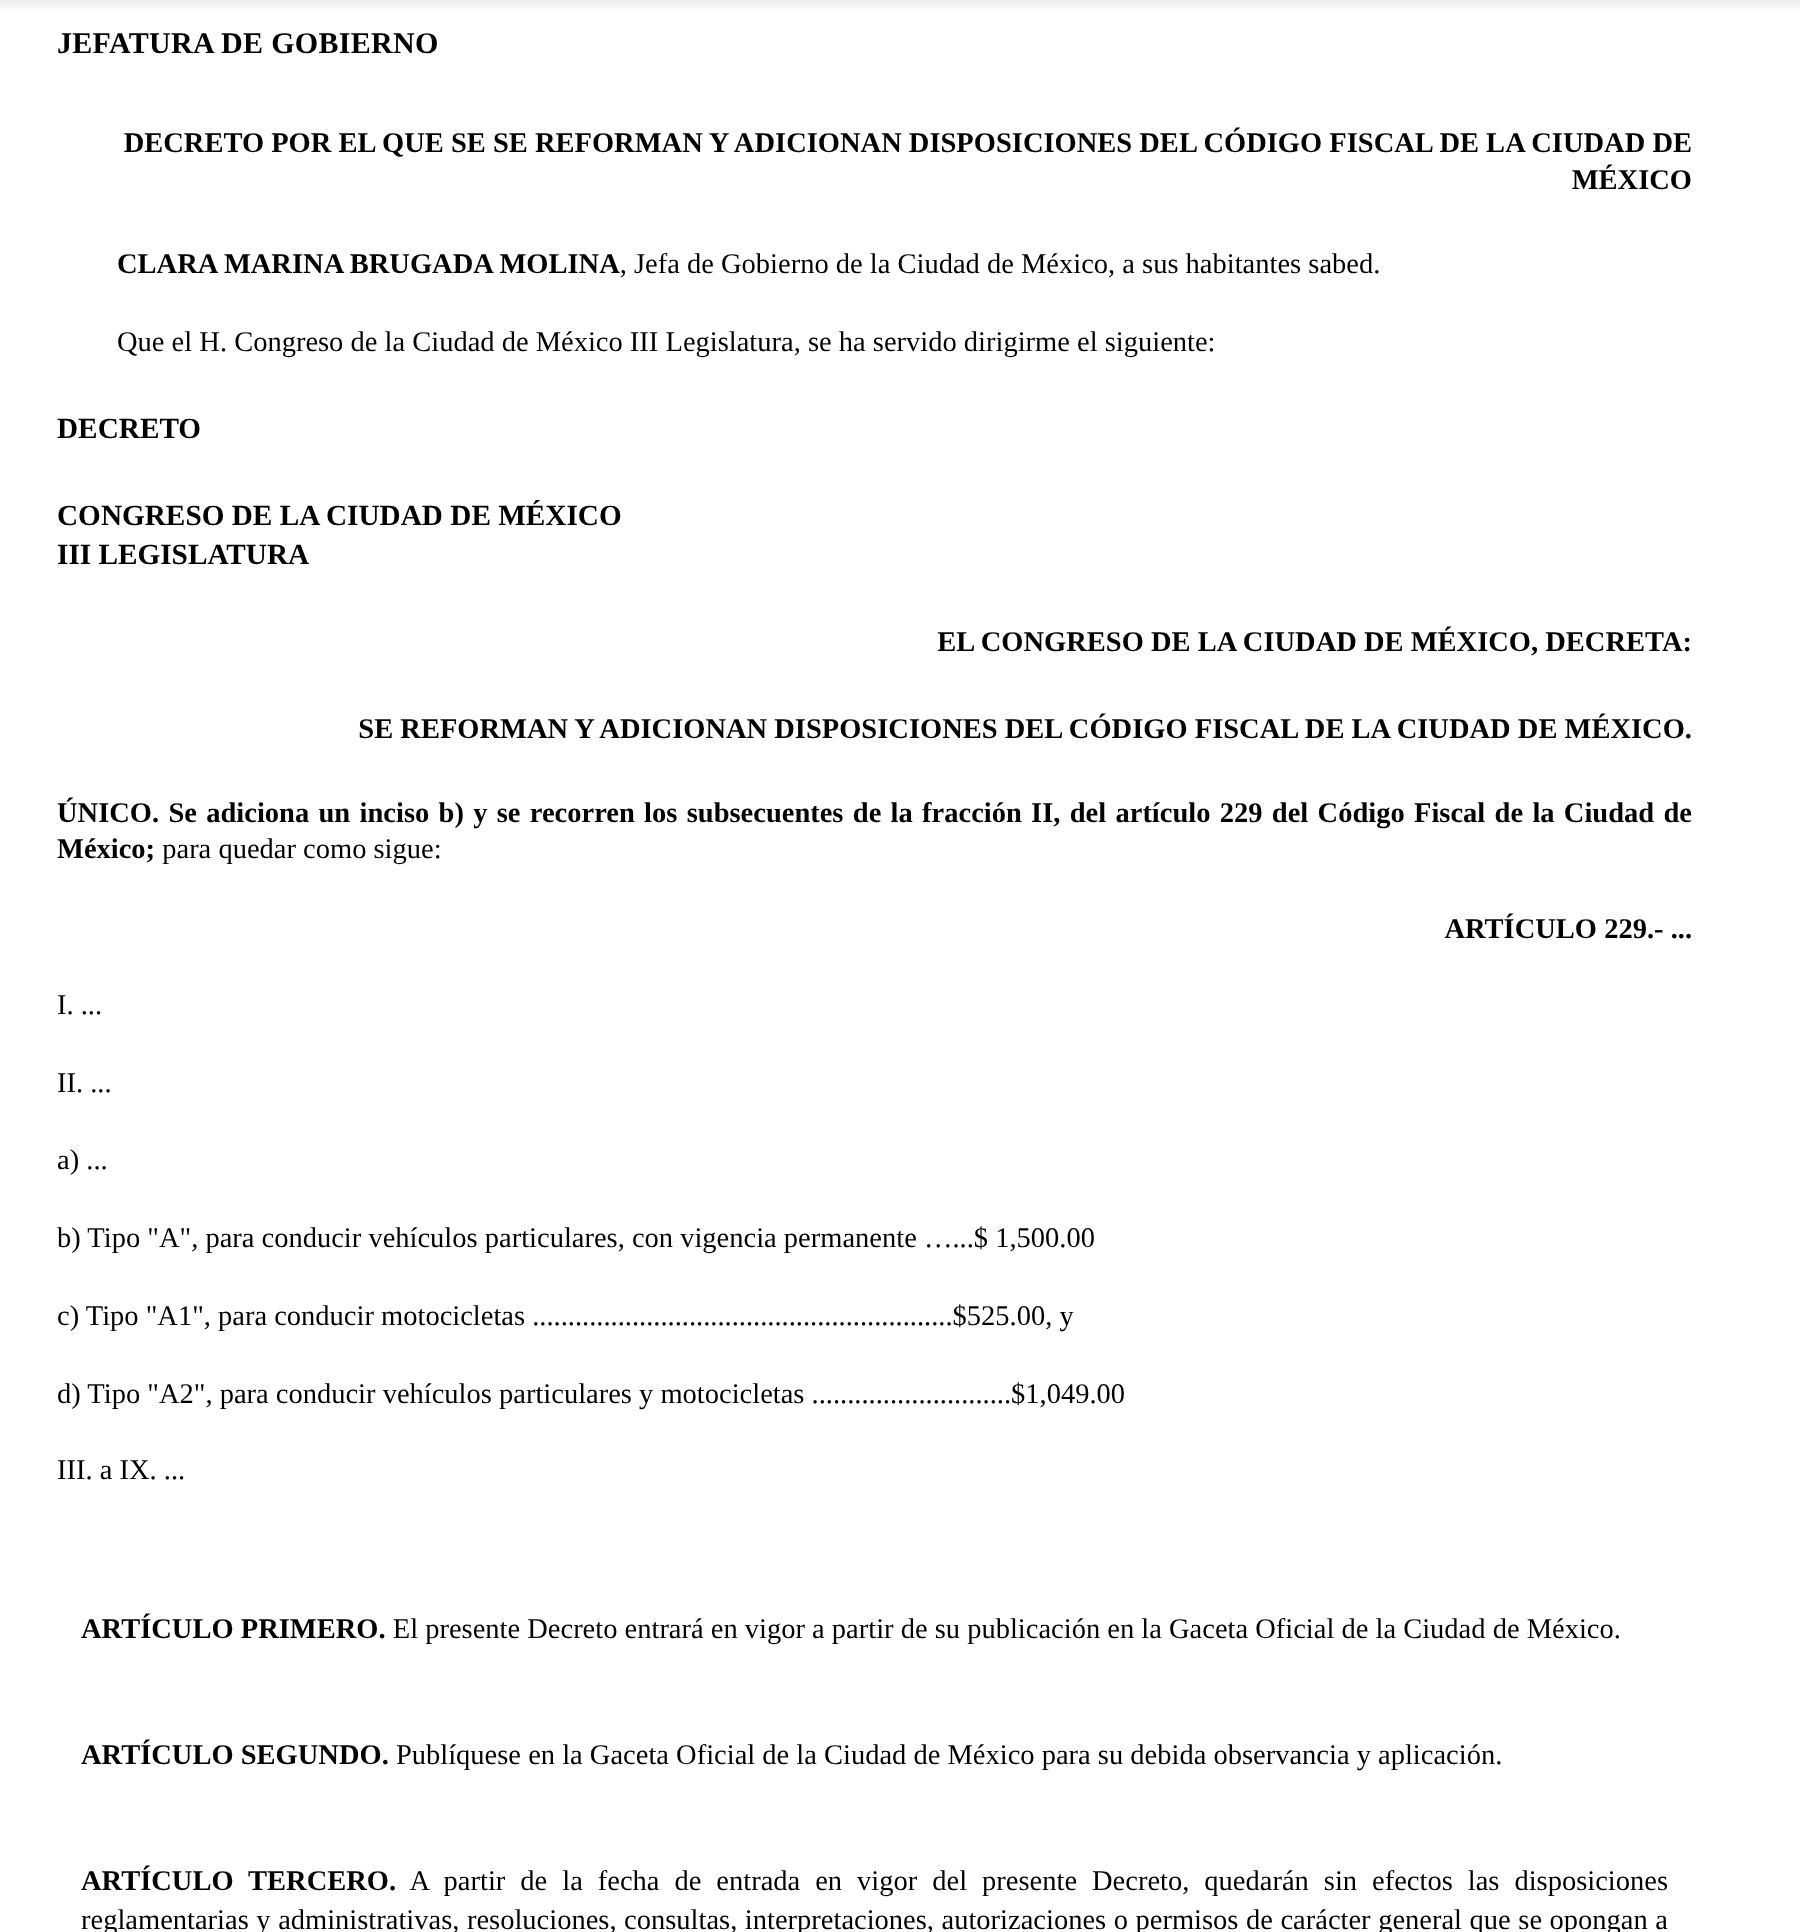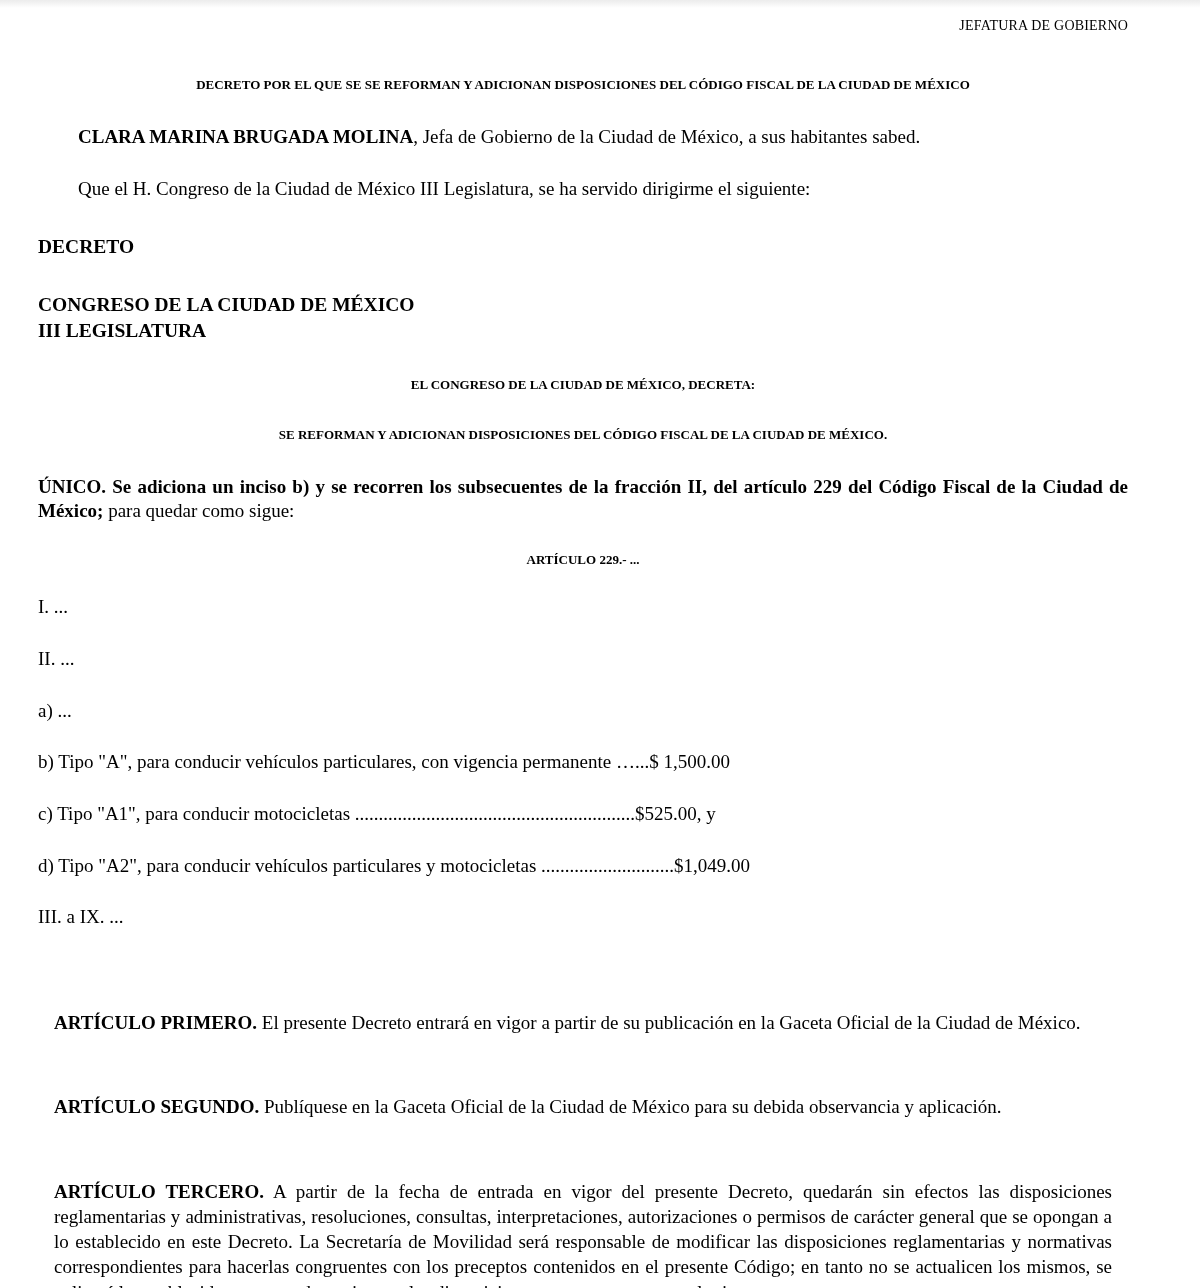--- a/index.html
+++ b/index.html
@@ -25,23 +25,23 @@
   }
 
   .page {
     box-sizing: border-box;
     width: 1200px;
     padding: 10px 72px 0 38px;
   }
 
   
   .doc-heading-center {
-    text-align: right;
-    font-weight: normal;
-    font-size: 14px;
+    text-align: left;
+    font-weight: bold;
+    font-size: 20px;
     letter-spacing: 0.2px;
     margin: 0;
   }
 
   .section-title {
     text-align: left;
     font-weight: bold;
     font-size: 19.5px;
     margin: 0;
     line-height: 1.35;
@@ -60,25 +60,25 @@
     margin-left: 40px;
   }
 
   .para b,
   .para strong,
   .lead-in {
     font-weight: bold;
   }
 
   .bold-block {
-    font-size: 13px;
+    font-size: 19px;
     line-height: 1.32;
     font-weight: bold;
     margin: 0;
-    text-align: center;
+    text-align: right;
   }
 
   
   .sp-xl { height: 42px; }
   .sp-lg { height: 32px; }
   .sp-md { height: 27px; }
 
   .list-item {
     font-size: 19px;
     line-height: 1.3;

